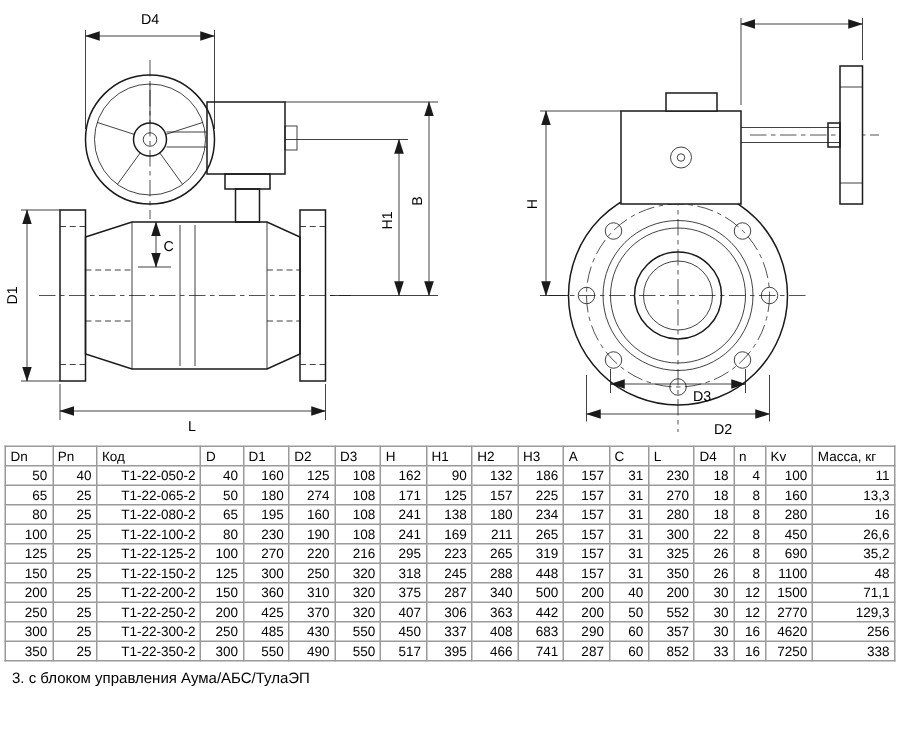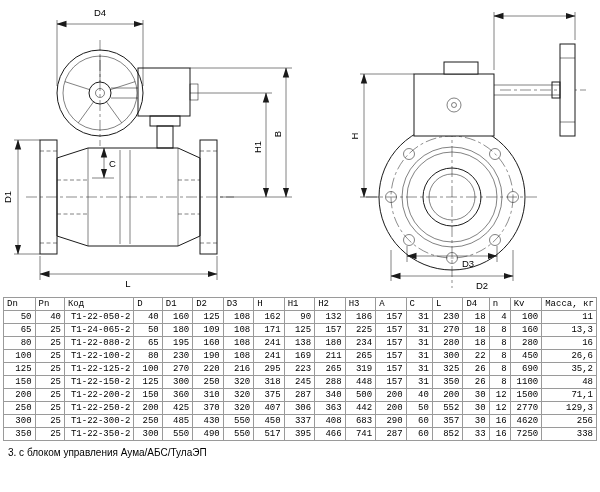--- a/index.html
+++ b/index.html
@@ -9,21 +9,21 @@
   svg.drawing { display:block; }
   .ol  { stroke:#1a1a1a; fill:none; stroke-width:1; }
   .th  { stroke:#1a1a1a; fill:none; stroke-width:0.55; }
   .dm  { stroke:#1a1a1a; fill:none; stroke-width:0.55; marker-start:url(#arr); marker-end:url(#arr); }
   .cl  { stroke:#1a1a1a; fill:none; stroke-width:0.5; stroke-dasharray:11 3 3 3; }
   .dsh { stroke:#1a1a1a; fill:none; stroke-width:0.55; stroke-dasharray:4 2.5; }
   .wf  { fill:#ffffff; stroke:#1a1a1a; stroke-width:1; }
   text.dl { font:9.5px "Liberation Sans", sans-serif; fill:#000; }
 
   table.dims { border-collapse:collapse; table-layout:fixed; width:594px; margin:2px 3px 0 3px;
-               font-size:9px;font-family:Liberation Mono, monospace; }
+               font-size:9px; }
   .dims th, .dims td { border:1px solid #9a9a9a; padding:0 3px; height:12px; line-height:12px;
                overflow:hidden; white-space:nowrap; font-weight:normal; }
   .dims th { text-align:left; }
   .dims td { text-align:right; }
   .dims td.code { text-align:right; }
 
   .notes { margin:5px 0 0 8px; font-size:10px; line-height:13px; }
 </style>
 </head>
 <body>
@@ -248,24 +248,24 @@
           <td>31</td>
           <td>230</td>
           <td>18</td>
           <td>4</td>
           <td>100</td>
           <td>11</td>
         </tr>
         <tr>
           <td>65</td>
           <td>25</td>
-          <td class="code">Т1-24-065-2</td>
+          <td class="code">Т1-22-065-2</td>
           <td>50</td>
           <td>180</td>
-          <td>109</td>
+          <td>274</td>
           <td>108</td>
           <td>171</td>
           <td>125</td>
           <td>157</td>
           <td>225</td>
           <td>157</td>
           <td>31</td>
           <td>270</td>
           <td>18</td>
           <td>8</td>

